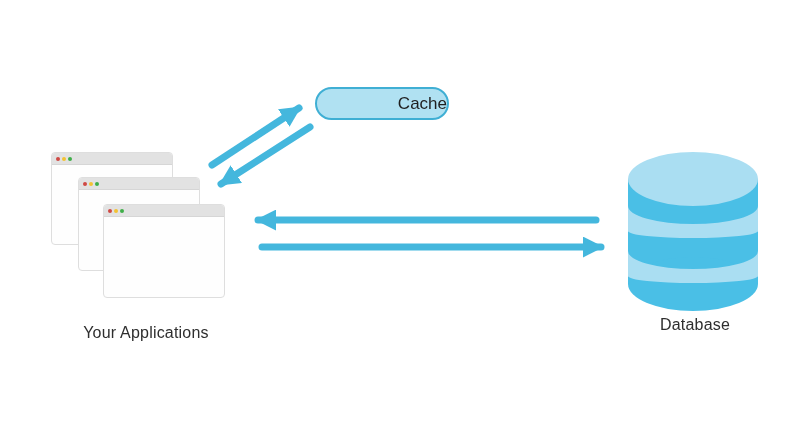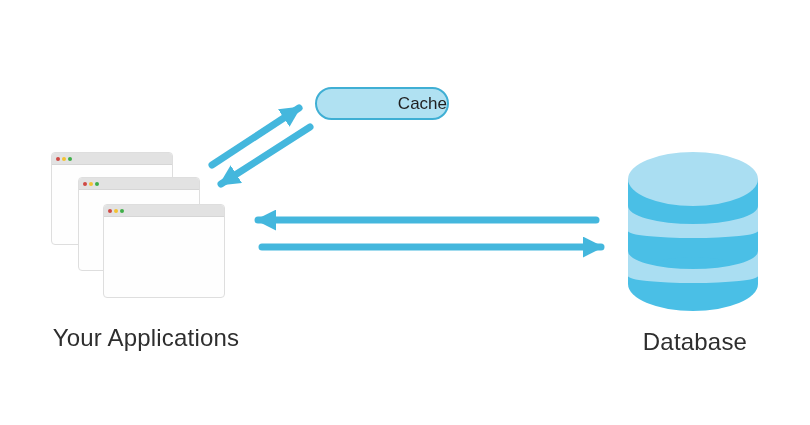--- a/index.html
+++ b/index.html
@@ -32,26 +32,26 @@
   .dot { width: 4px; height: 4px; border-radius: 50%; flex: 0 0 auto; }
 
   .win-back  { left: 51px;  top: 152px; width: 122px; height: 93px; }
   .win-mid   { left: 78px;  top: 177px; width: 122px; height: 94px; }
   .win-front { left: 103px; top: 204px; width: 122px; height: 94px; }
 
   
   .node-label {
     position: absolute;
     color: #2e2e2e;
-    font-size: 24px;
+    font-size: 16px;
     text-align: center;
     letter-spacing: 0.2px;
   }
   .apps-label { left: 40px;  top: 324px; width: 212px; }
-  .db-label   { left: 613px; top: 328px; width: 164px; text-align: center; }
+  .db-label   { left: 613px; top: 316px; width: 164px; text-align: center; }
 
   
   .cache-pill {
     position: absolute;
     left: 315px; top: 87px;
     width: 134px; height: 33px;
     box-sizing: border-box;
     background: #b0e1f2;
     border: 2px solid #3fafd4;
     border-radius: 17px;

